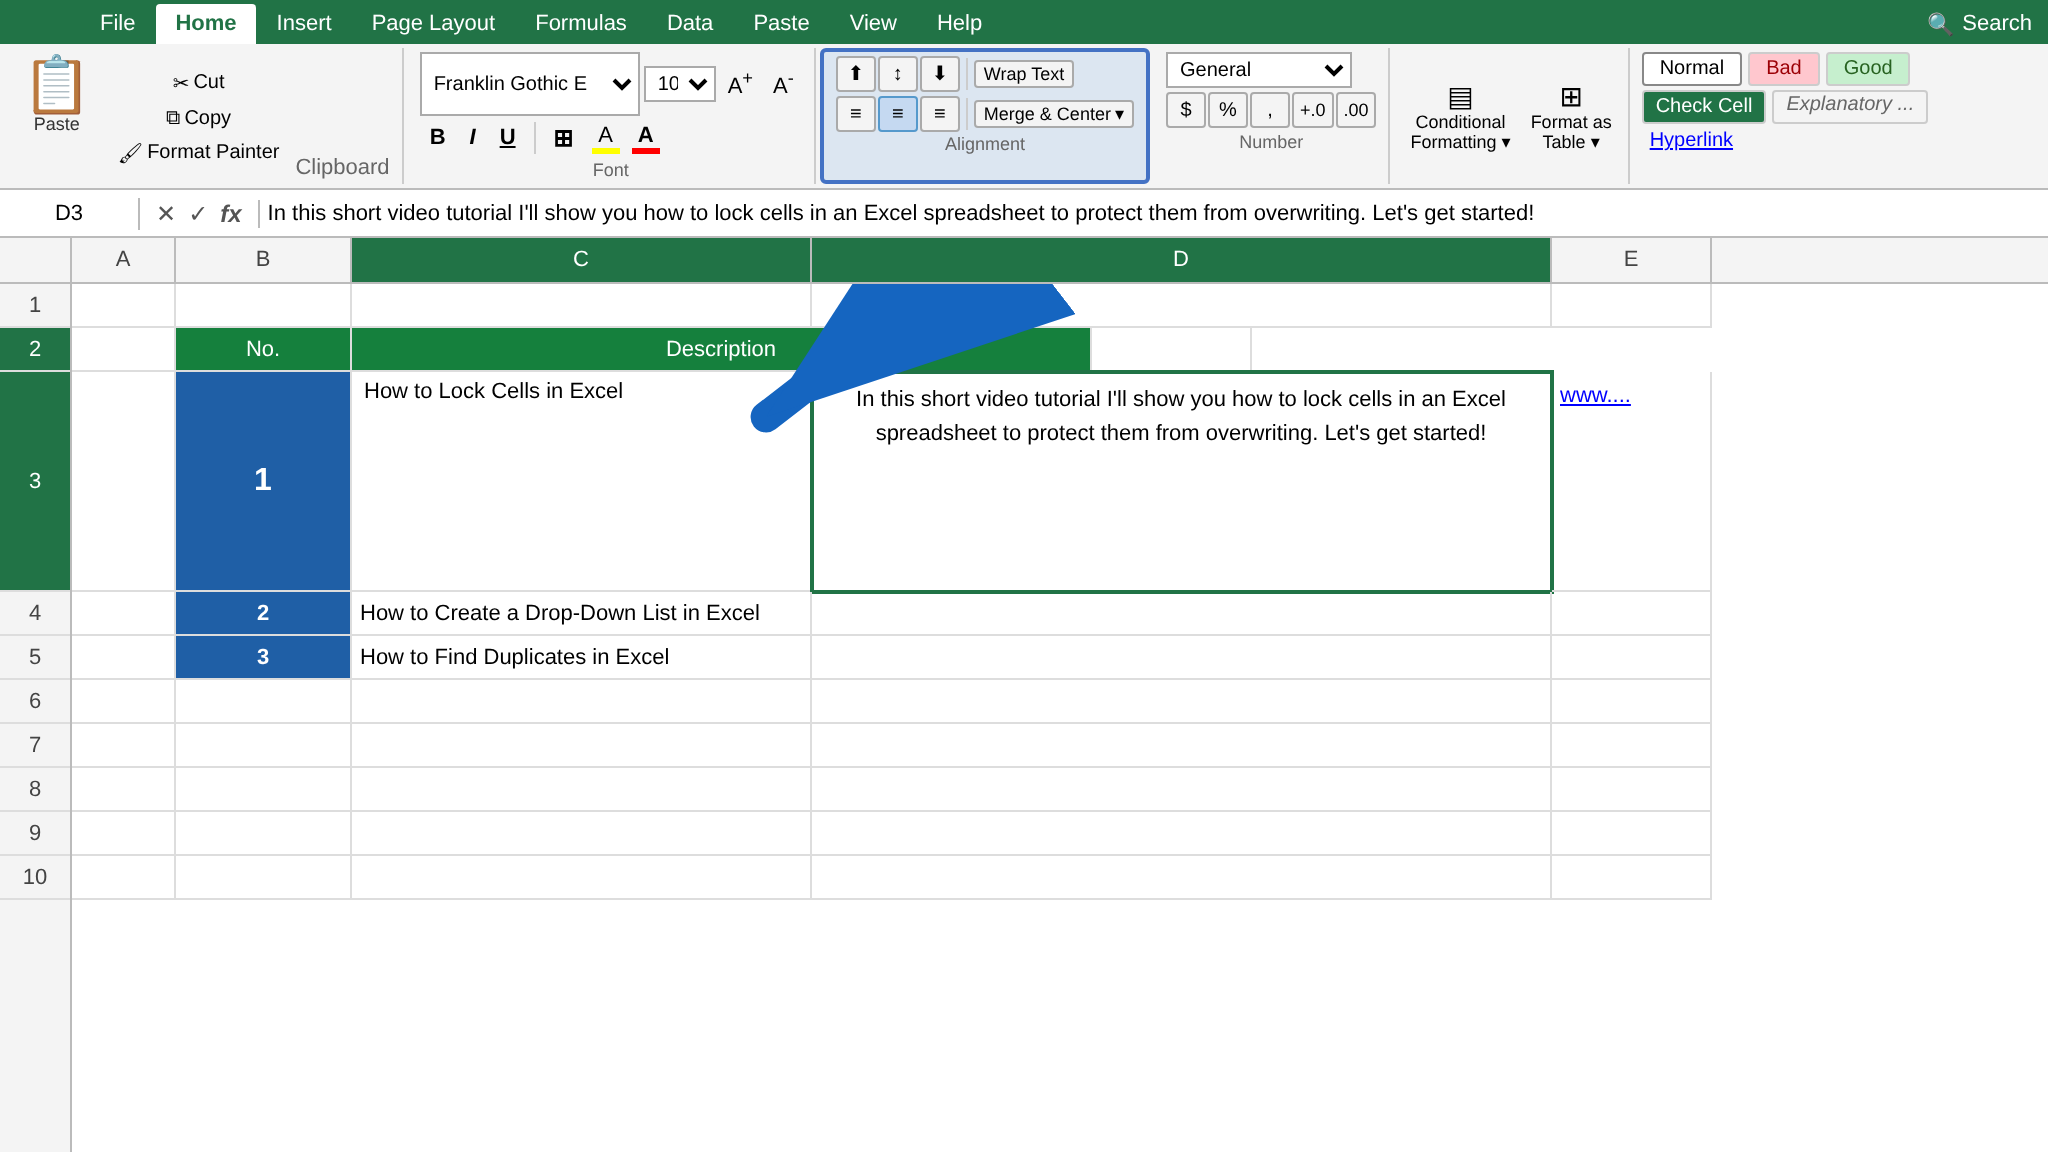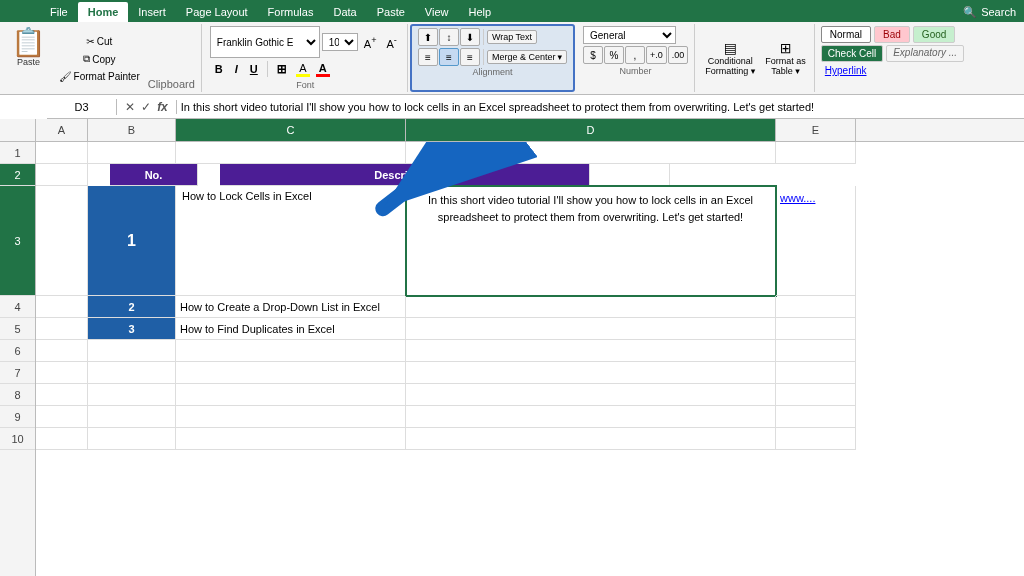--- a/index.html
+++ b/index.html
@@ -19,30 +19,30 @@
     .align-btn { background: #f4f4f4; border: 1px solid #aaa; border-radius: 2px; padding: 1px 3px; cursor: pointer; font-size: 10px; min-width: 20px; height: 18px; display: flex; align-items: center; justify-content: center; }
     .align-btn.active { background: #c5d9f1; border-color: #5599cc; }
     .num-format-select { font-size: 10px; border: 1px solid #aaa; background: #fff; padding: 0 2px; height: 18px; width: 93px; cursor: pointer; }
     .style-cell { border: 1px solid #ccc; border-radius: 2px; padding: 1px 6px; font-size: 10px; cursor: pointer; white-space: nowrap; }
     .style-normal { background: #fff; border-color: #888; }
     .style-bad { background: #ffc7ce; color: #9c0006; }
     .style-good { background: #c6efce; color: #276221; }
     .style-checkcell { background: #217346; color: #fff; font-weight: normal; padding: 2px 6px; }
 
     
-    .formula-bar { display: flex; align-items: center; background: #fff; border-bottom: 1px solid #bbb; height: 24px; margin-left: 47px; }
+    .formula-bar { display: flex; align-items: center; background: #fff; border-bottom: 1px solid #bbb; height: 24px; }
     .cell-ref { width: 70px; border-right: 1px solid #bbb; text-align: center; font-size: 11px; color: #000; padding: 2px 4px; font-family: Arial; }
     .formula-input { flex: 1; border: none; outline: none; font-size: 11px; padding: 0 4px; font-family: Arial; color: #000; }
     .col-header { display: flex; align-items: center; justify-content: center; height: 22px; border-right: 1px solid #bbb; font-size: 11px; color: #444; background: #f4f4f4; cursor: pointer; font-family: Arial; }
     .col-header.selected { background: #217346; color: #fff; }
     .row-header { display: flex; align-items: center; justify-content: center; border-bottom: 1px solid #ddd; font-size: 11px; color: #444; cursor: pointer; }
     .grid-row { display: flex; }
     .cell { display: flex; align-items: center; border-right: 1px solid #ddd; border-bottom: 1px solid #ddd; font-size: 11px; overflow: hidden; position: relative; font-family: Arial; }
     .cell.selected-cell { outline: 2px solid #217346; outline-offset: -1px; }
-    .cell.header-cell { background: #4c1d95; color: #fff; font-weight: bold; justify-content: center; margin-left: 22px; }
+    .cell.header-cell { background: #15803d; color: #fff; font-weight: normal; justify-content: center; }
     .cell.blue-cell { background: #1f5fa6; color: #fff; font-weight: bold; justify-content: center; }
     .cell.desc-cell { text-align: center; justify-content: center; padding: 4px; line-height: 1.4; font-size: 11px; }
     .cell.link-cell { color: #0000ff; text-decoration: underline; justify-content: flex-start; padding-left: 4px; }
 
     
     .arrow-overlay { position: absolute; top: 0; left: 0; width: 100%; height: 100%; pointer-events: none; }
   </style>
 </head>
 <body>
 

